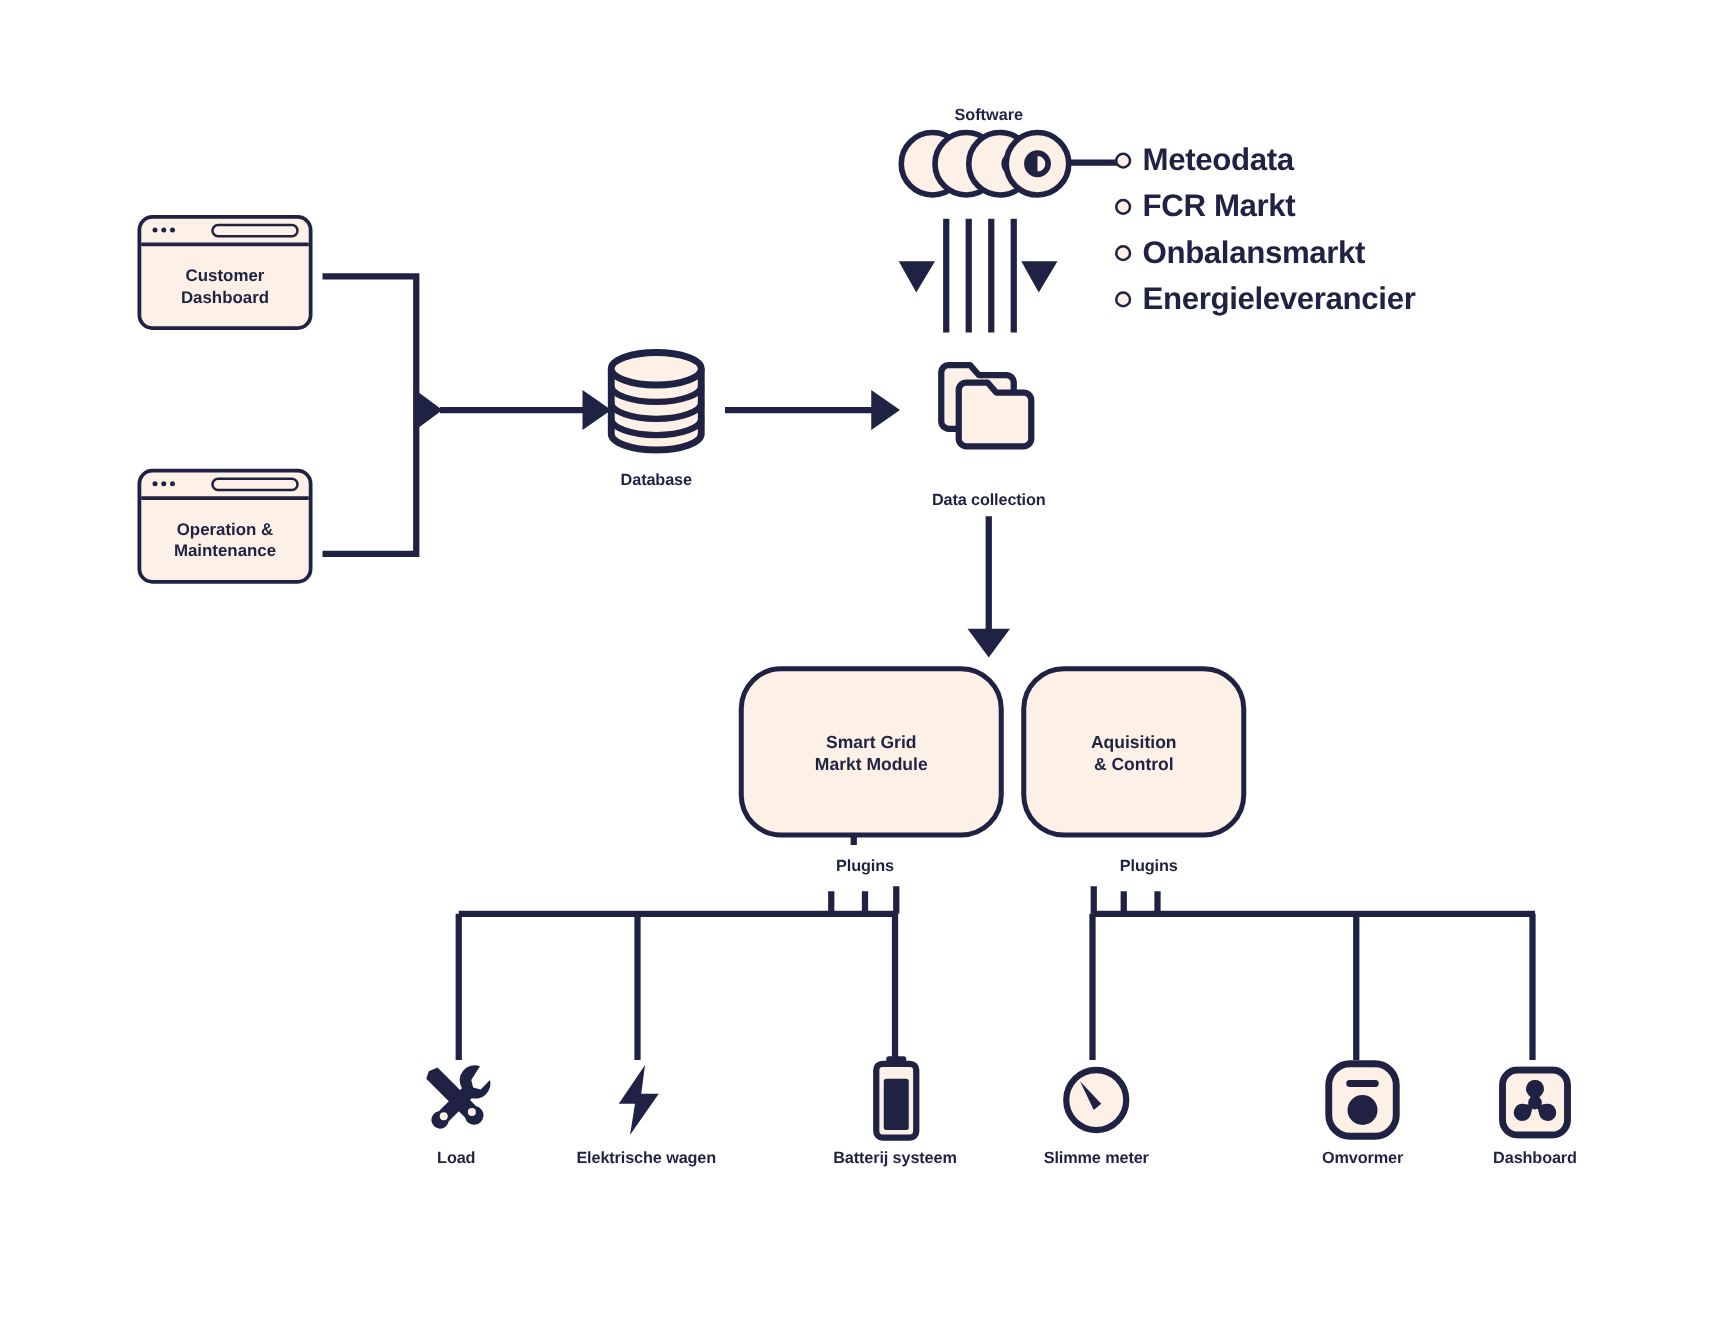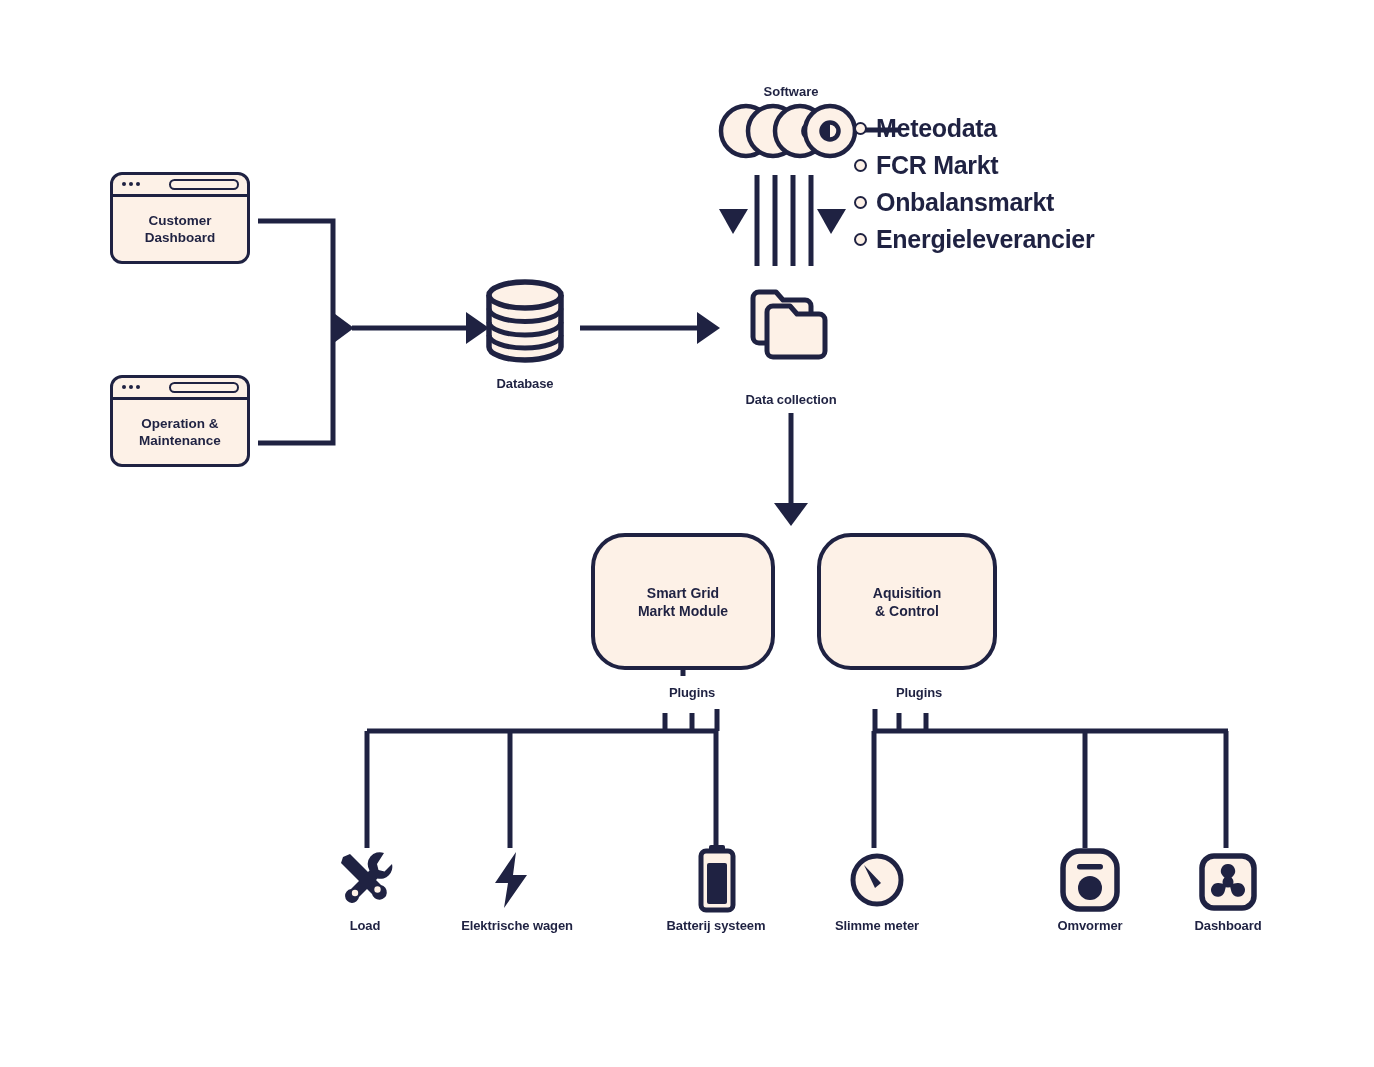--- a/index.html
+++ b/index.html
@@ -104,21 +104,21 @@
     justify-content: center;
     text-align: center;
     color: #1F2242;
     font-weight: bold;
     font-size: 14px;
     line-height: 18px;
   }
   
   #legend {
     position: absolute;
-    left: 854px;
+    left: 892px;
     top: 110px;
   }
   .legend-row {
     display: flex;
     align-items: center;
     height: 37px;
     gap: 9px;
   }
   .legend-bullet {
     width: 13px;
@@ -292,21 +292,21 @@
     <div class="legend-row">
       <span class="legend-bullet"></span>
       <span class="legend-text">Onbalansmarkt</span>
     </div>
     <div class="legend-row">
       <span class="legend-bullet"></span>
       <span class="legend-text">Energieleverancier</span>
     </div>
   </div>
 
-  <div class="module" style="left:591px; top:533px; width:184px; height:137px;">
+  <div class="module" style="left:591px; top:533px; width:212px; height:137px;">
     <span>
       <span>Smart Grid</span><br>
       <span>Markt Module</span>
     </span>
   </div>
   <div class="caption" style="left:692px; top:685px;">Plugins</div>
 
   <div class="module" style="left:817px; top:533px; width:180px; height:137px;">
     <span>
       <span>Aquisition</span><br>

